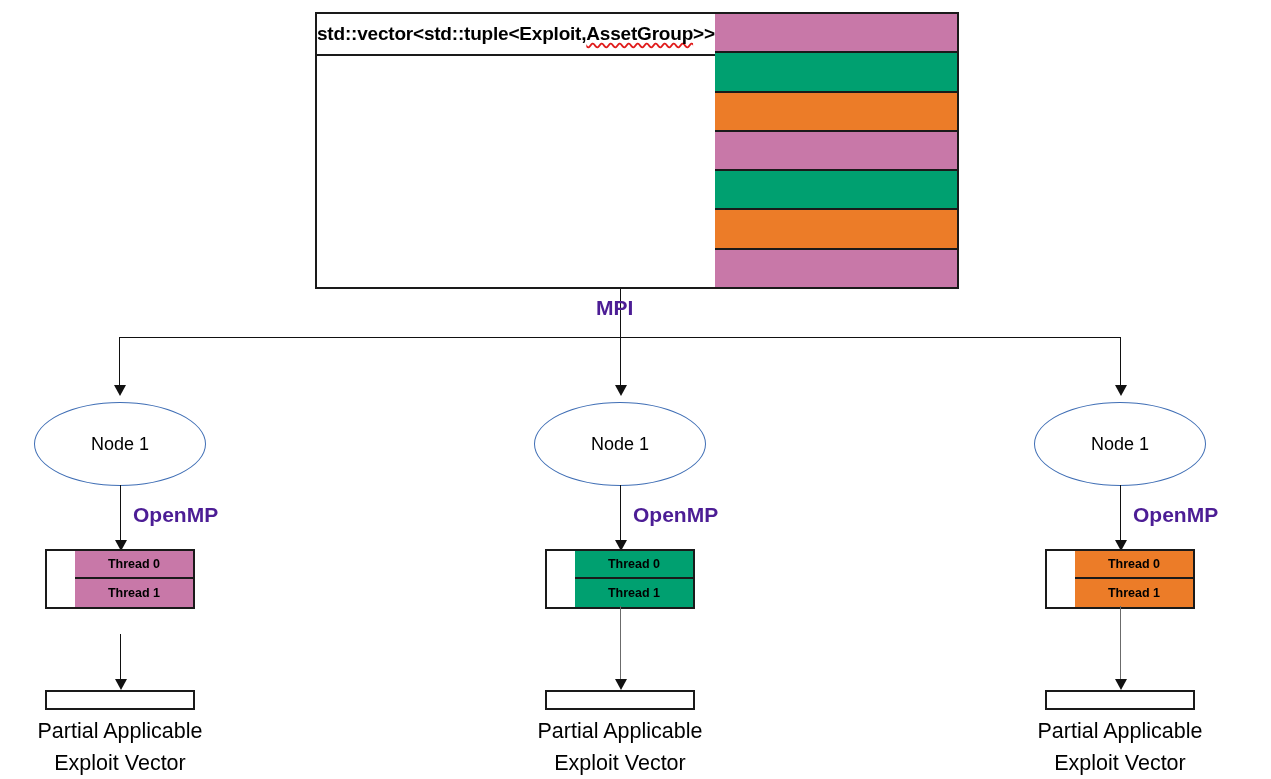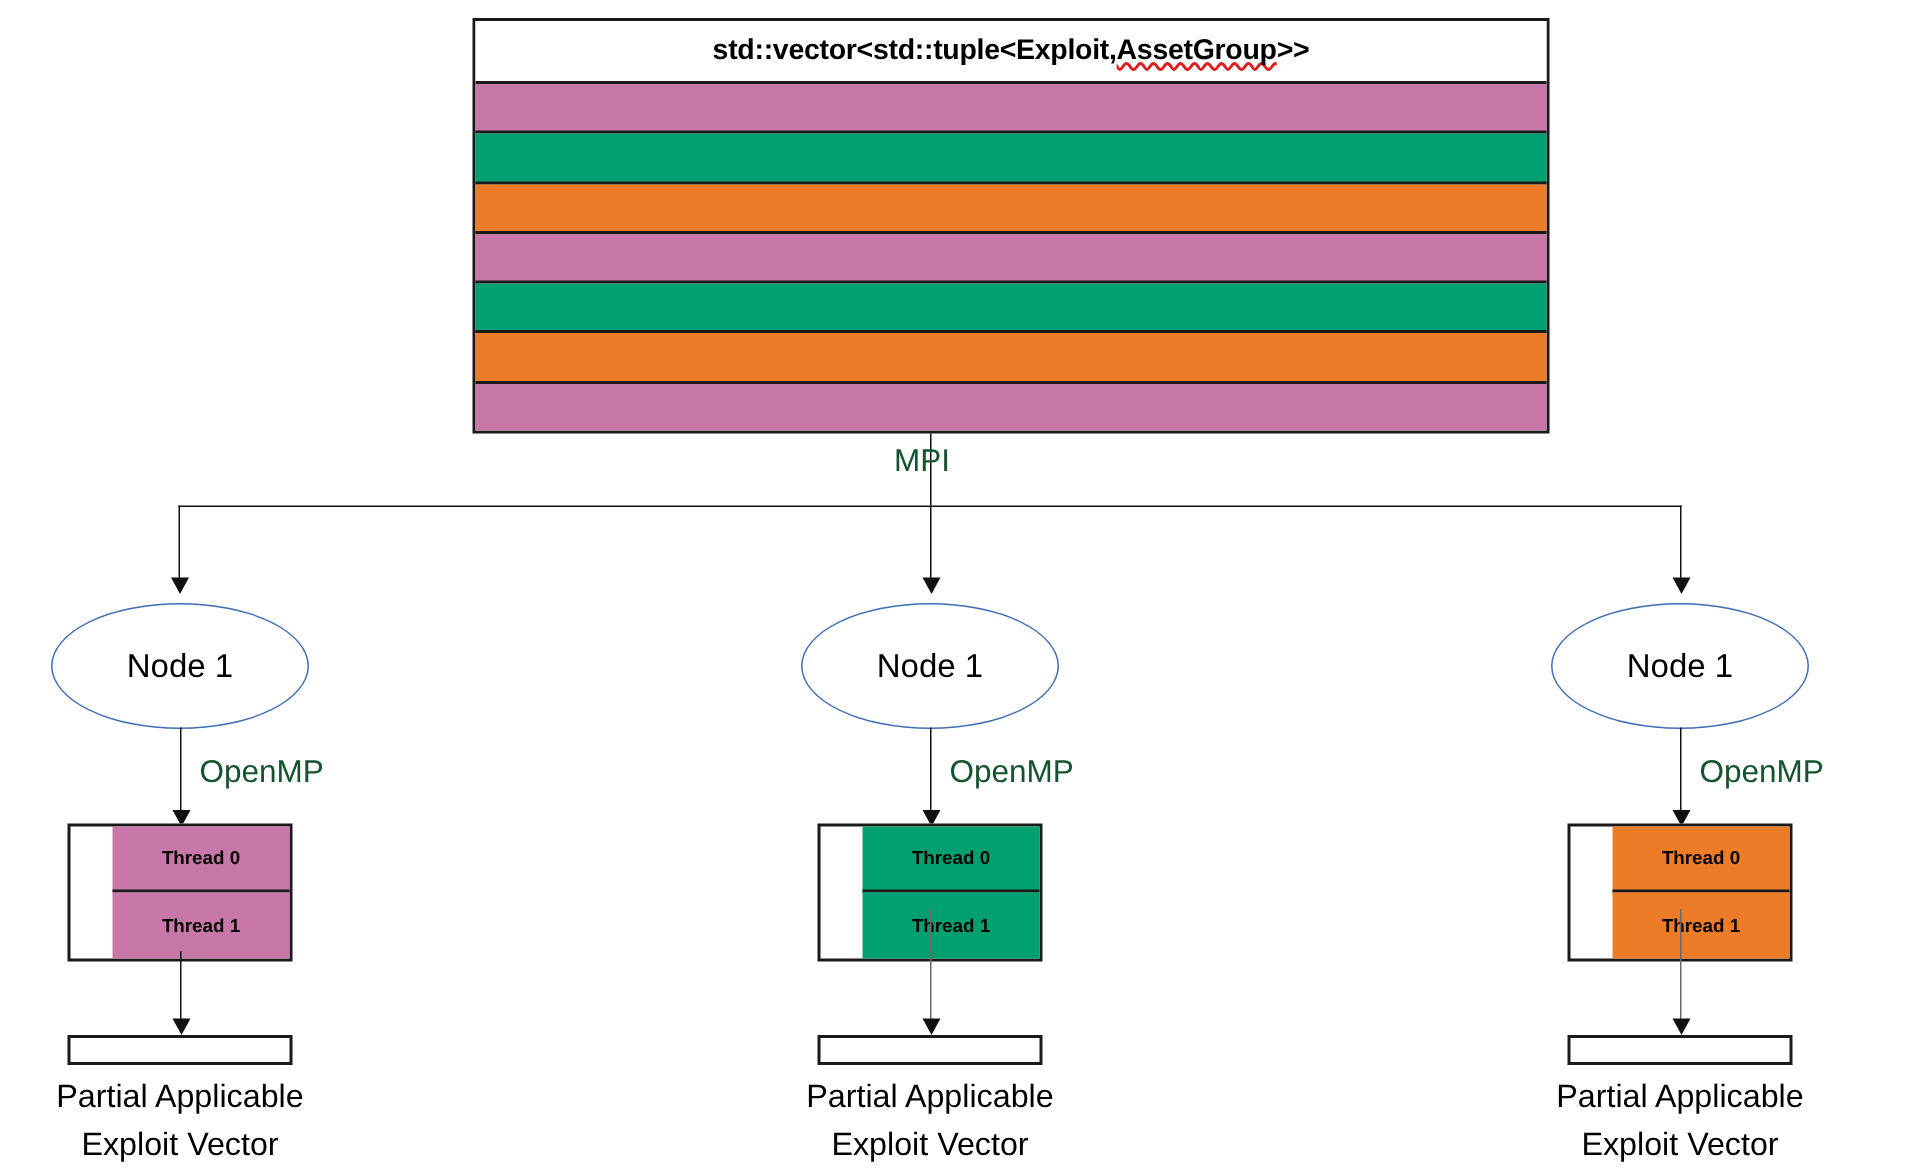--- a/index.html
+++ b/index.html
@@ -17,27 +17,26 @@
     height: 779px;
     background: #ffffff;
     overflow: hidden;
   }
 
   
   .vector-block {
     position: absolute;
     left: 315px;
     top: 12px;
-    width: 718px;
+    width: 644px;
     height: 277px;
     border: 2px solid #1a1a1a;
     box-sizing: border-box;
     background: #ffffff;
     display: flex;
-    flex-direction: column;
   }
   .vector-title {
     height: 40px;
     flex: 0 0 40px;
     display: flex;
     align-items: center;
     justify-content: center;
     font-weight: bold;
     font-size: 19px;
     letter-spacing: -0.2px;
@@ -86,49 +85,50 @@
     border-left: 6px solid transparent;
     border-right: 6px solid transparent;
     border-top: 11px solid #111111;
   }
 
   
   .plain-label {
     position: absolute;
     font-size: 21px;
     white-space: nowrap;
-    color: #14532d;
+    color: #4c1d95;
+    font-weight: bold;
   }
 
   
   .node-ellipse {
     position: absolute;
     width: 172px;
     height: 84px;
     border: 1.6px solid #3f6eb5;
     border-radius: 50%;
     background: #ffffff;
     box-sizing: border-box;
     display: flex;
     align-items: center;
     justify-content: center;
-    font-size: 22px;
+    font-size: 18px;
     color: #000000;
   }
 
   
   .thread-stack {
     position: absolute;
     width: 150px;
     border: 2px solid #1a1a1a;
     box-sizing: border-box;
     background: #ffffff;
   }
   .thread-row {
-    height: 44px;
+    height: 28px;
     display: flex;
     align-items: center;
     justify-content: center;
     font-size: 12.5px;
     font-weight: bold;
     color: #000000;
     border-bottom: 2px solid #1a1a1a;
     box-sizing: border-box;
     margin-left: 28px;
   }

